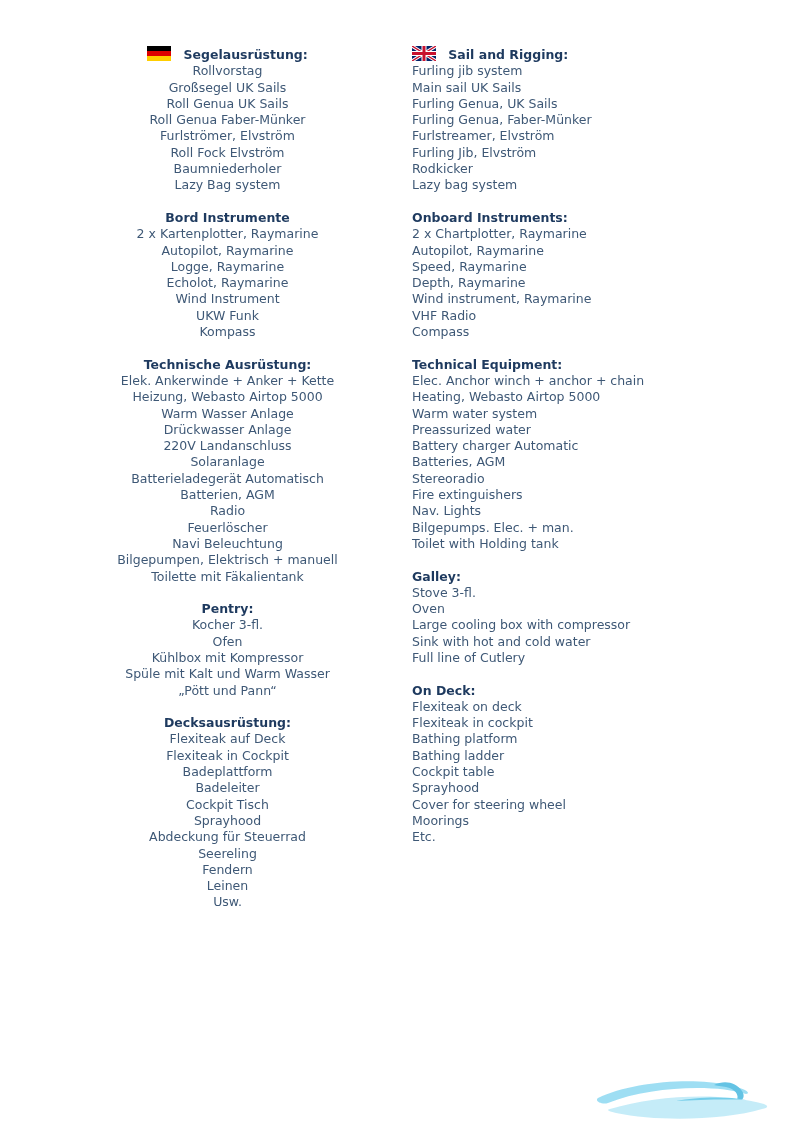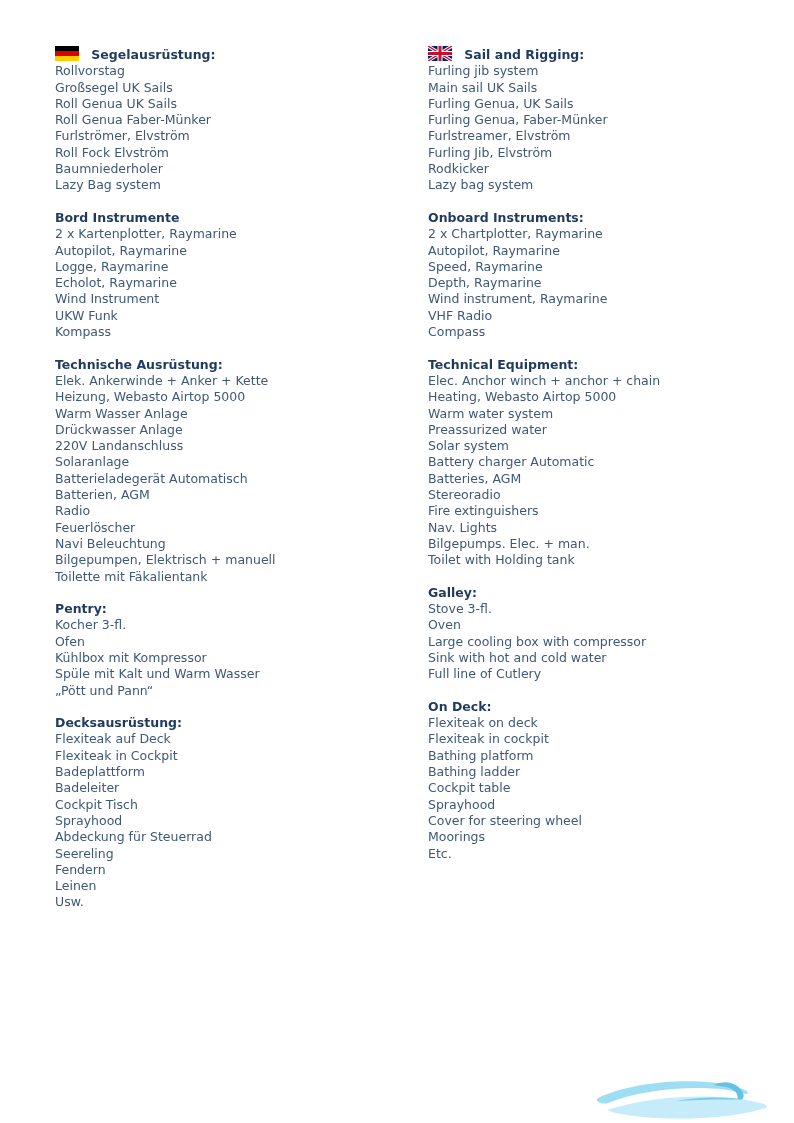--- a/index.html
+++ b/index.html
@@ -16,22 +16,22 @@
     font-family: "DejaVu Sans", "Liberation Sans", sans-serif;
   }
   .col {
     position: absolute;
     top: 46px;
     width: 345px;
     font-size: 12.5px;
     line-height: 16.3px;
     color: #3E5876;
   }
-  .col-german { left: 55px; }
-  .col-english { left: 428px; }
+  .col-german { left: 55px; text-align: center; }
+  .col-english { left: 412px; }
   .section { margin: 0 0 16.3px 0; }
   .section:last-child { margin-bottom: 0; }
   .section-title {
     font-weight: bold;
     color: #1E3A5F;
     white-space: nowrap;
   }
   .section-title .flag {
     display: inline-block;
     margin-right: 8px;
@@ -156,21 +156,20 @@
         <div class="item">Wind instrument, Raymarine</div>
         <div class="item">VHF Radio</div>
         <div class="item">Compass</div>
       </div>
       <div class="section">
         <div class="section-title"><span>Technical Equipment:</span></div>
         <div class="item">Elec. Anchor winch + anchor + chain</div>
         <div class="item">Heating, Webasto Airtop 5000</div>
         <div class="item">Warm water system</div>
         <div class="item">Preassurized water</div>
-        <div class="item">Solar system</div>
         <div class="item">Battery charger Automatic</div>
         <div class="item">Batteries, AGM</div>
         <div class="item">Stereoradio</div>
         <div class="item">Fire extinguishers</div>
         <div class="item">Nav. Lights</div>
         <div class="item">Bilgepumps. Elec. + man.</div>
         <div class="item">Toilet with Holding tank</div>
       </div>
       <div class="section">
         <div class="section-title"><span>Galley:</span></div>

